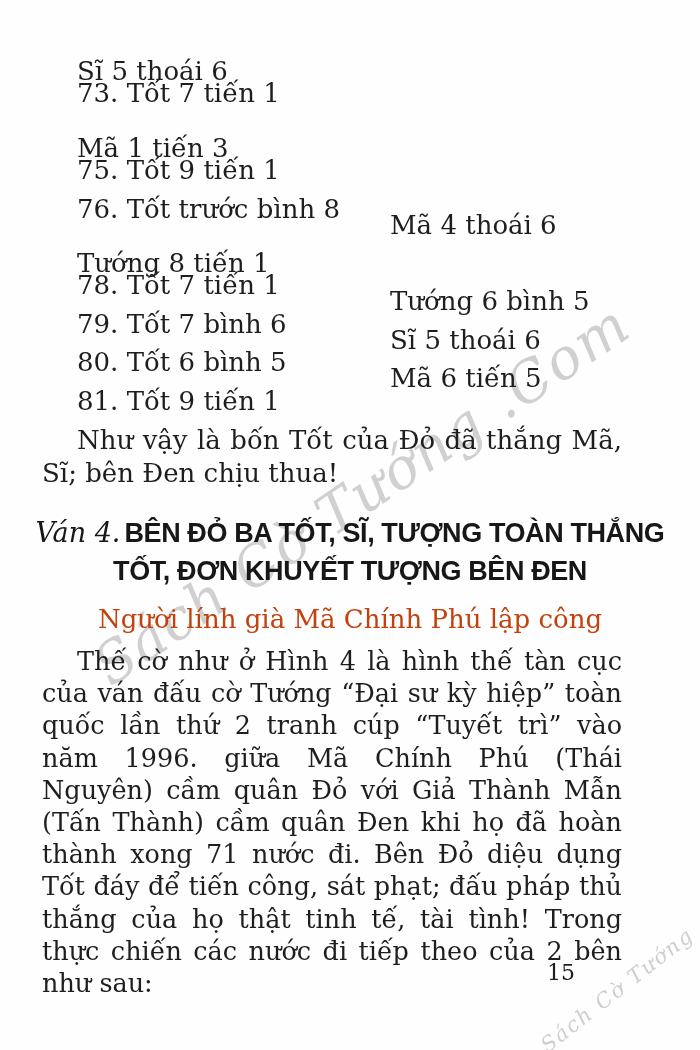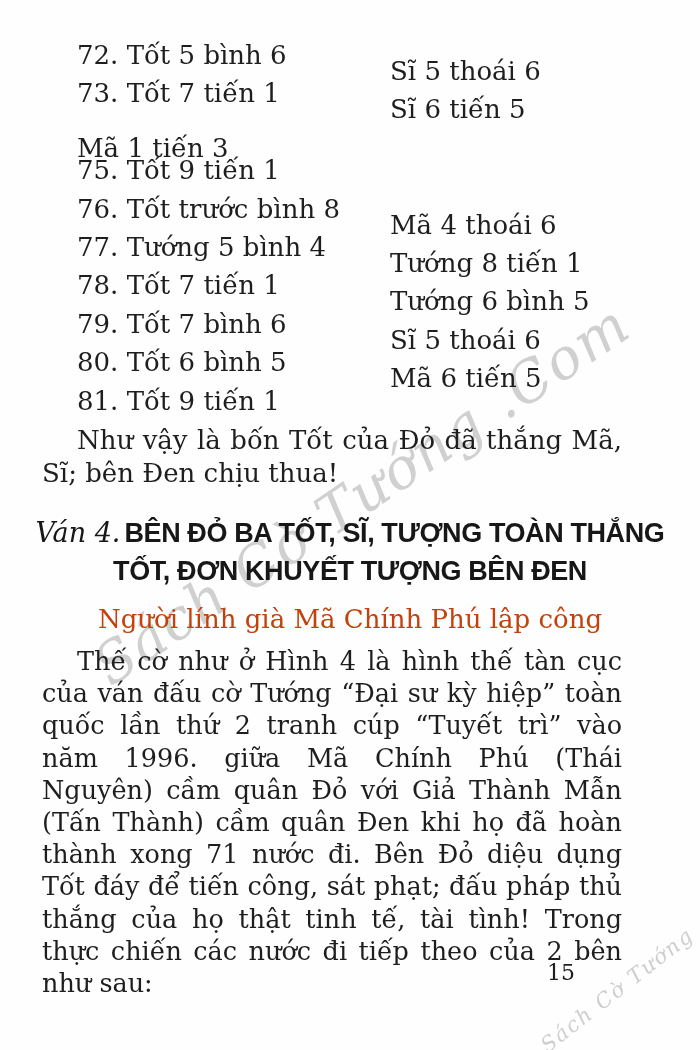--- a/index.html
+++ b/index.html
@@ -120,39 +120,36 @@
   }
 </style>
 </head>
 <body>
 
 <div class="wm wm-center">Sách Cờ Tướng .Com</div>
 <div class="wm wm-corner">Sách Cờ Tướng .Com</div>
 
 <div class="layer move-list">
   <div class="mrow">
-    <span class="mcell-left"><span>72.</span> <span>Tốt 5 bình 6</span></span>
     <span class="mcell-right">Sĩ 5 thoái 6</span>
   </div>
   <div class="mrow">
     <span class="mcell-left"><span>73.</span> <span>Tốt 7 tiến 1</span></span>
-    <span class="mcell-right">Sĩ 6 tiến 5</span>
   </div>
   <div class="mrow">
     <span class="mcell-right">Mã 1 tiến 3</span>
   </div>
   <div class="mrow">
     <span class="mcell-left"><span>75.</span> <span>Tốt 9 tiến 1</span></span>
   </div>
   <div class="mrow">
     <span class="mcell-left"><span>76.</span> <span>Tốt trước bình 8</span></span>
     <span class="mcell-right">Mã 4 thoái 6</span>
   </div>
   <div class="mrow">
-    <span class="mcell-left"><span>77.</span> <span>Tướng 5 bình 4</span></span>
     <span class="mcell-right">Tướng 8 tiến 1</span>
   </div>
   <div class="mrow">
     <span class="mcell-left"><span>78.</span> <span>Tốt 7 tiến 1</span></span>
     <span class="mcell-right">Tướng 6 bình 5</span>
   </div>
   <div class="mrow">
     <span class="mcell-left"><span>79.</span> <span>Tốt 7 bình 6</span></span>
     <span class="mcell-right">Sĩ 5 thoái 6</span>
   </div>

